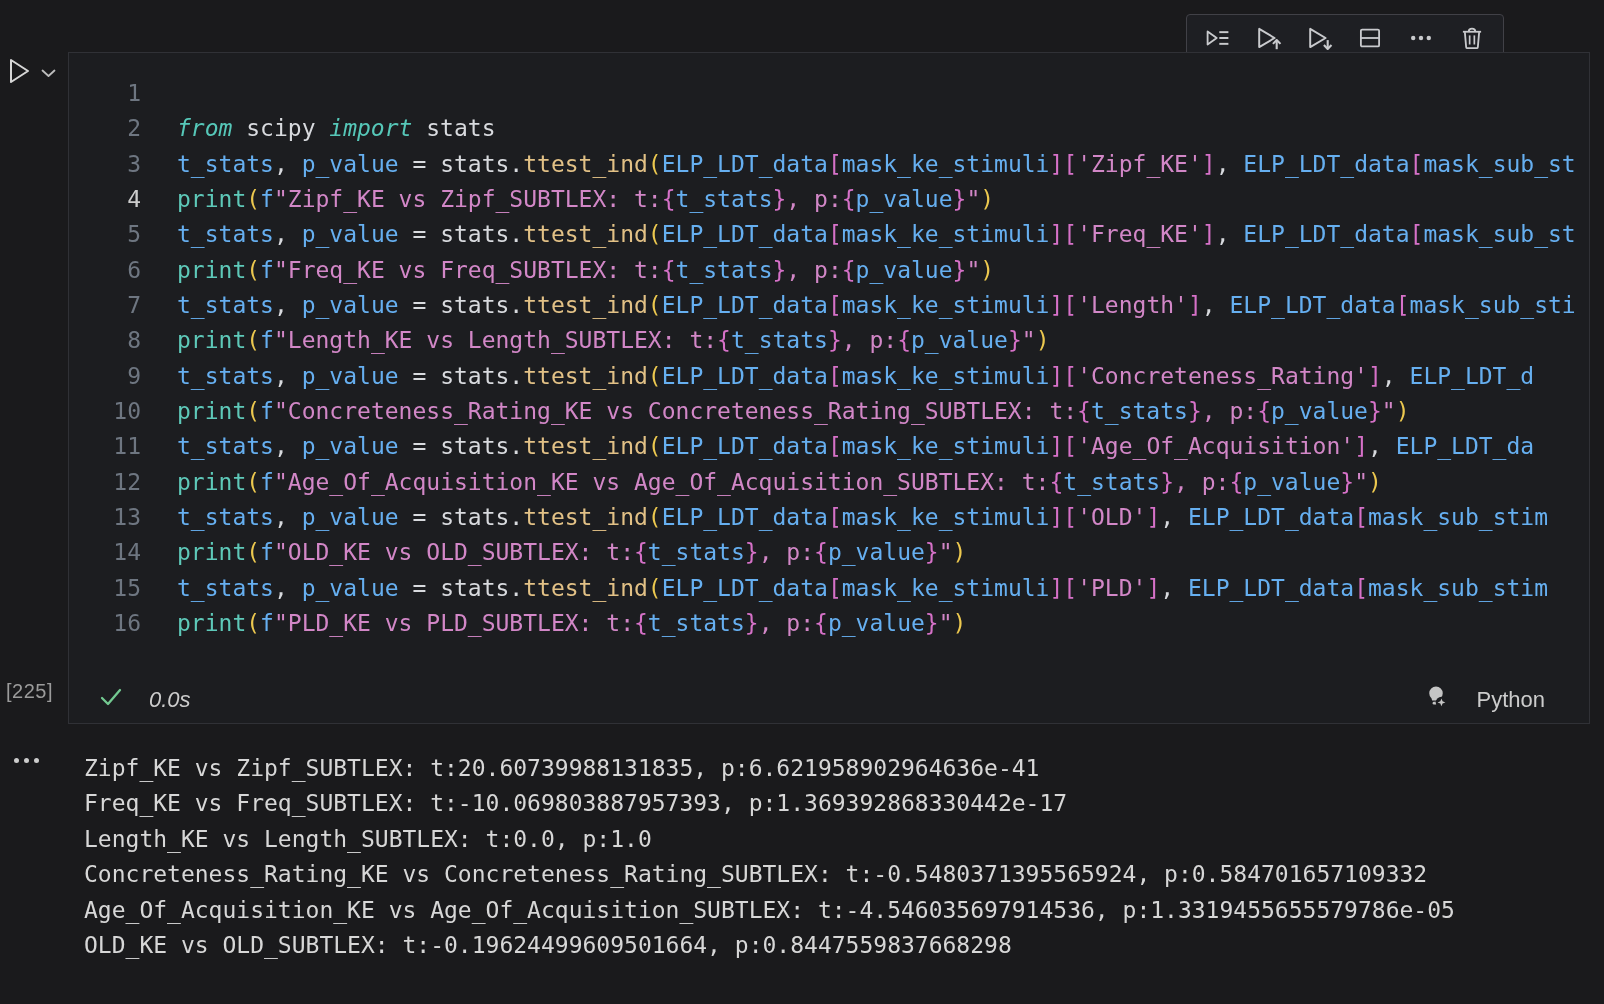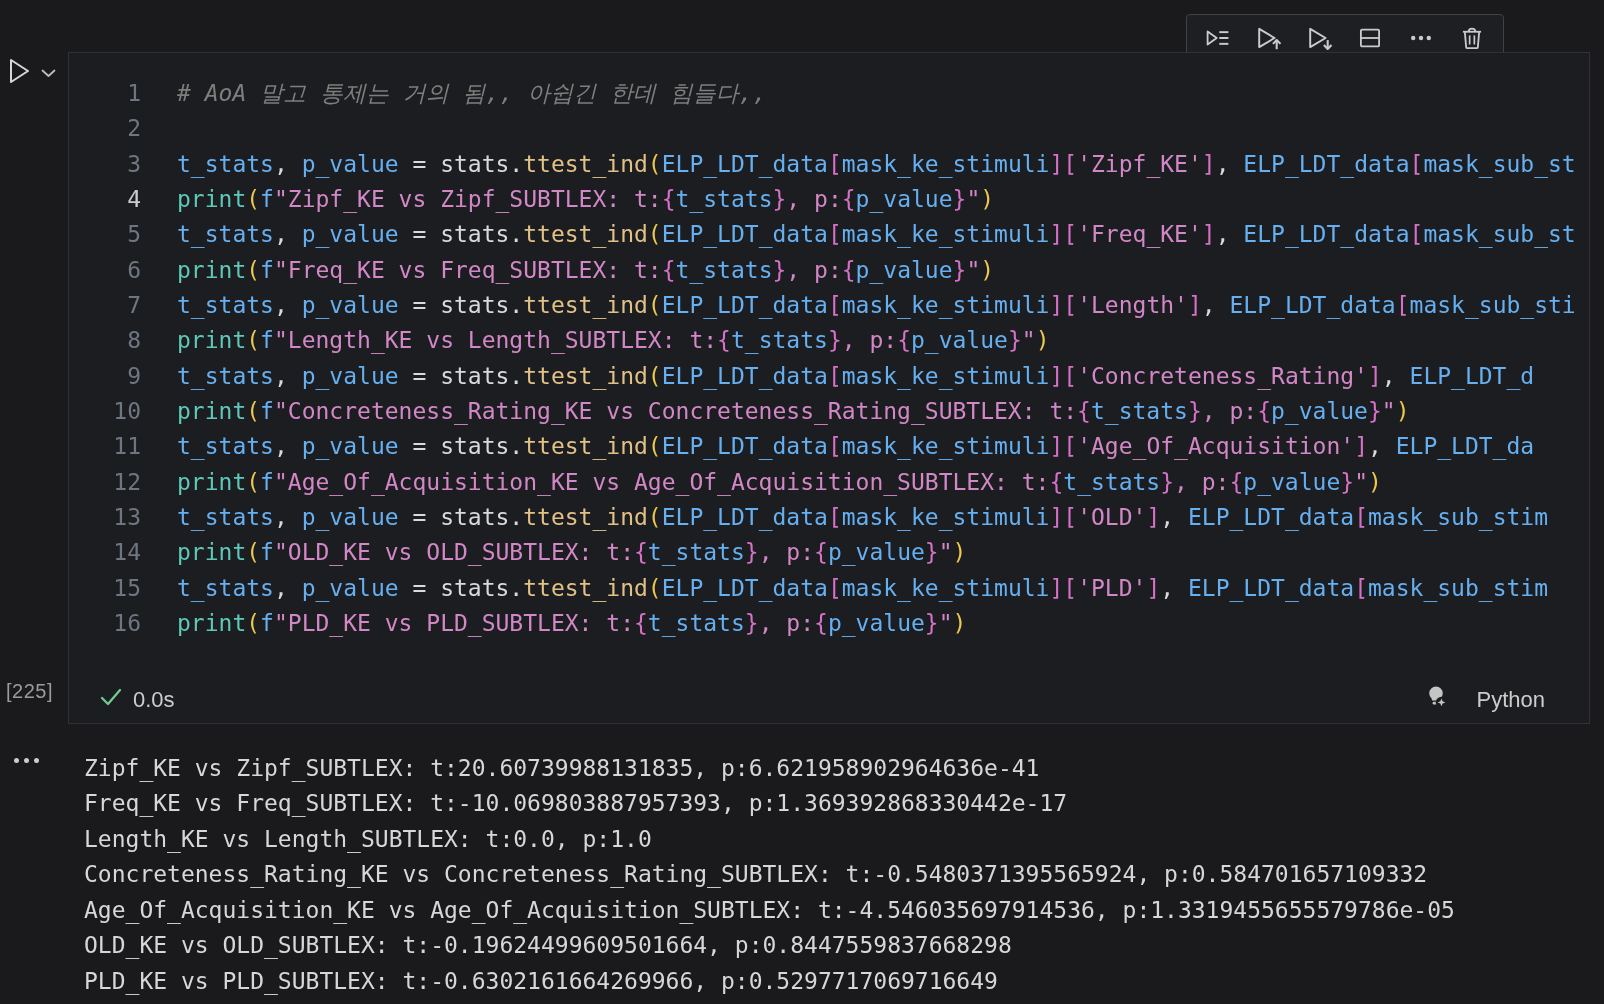--- a/index.html
+++ b/index.html
@@ -32,21 +32,21 @@
   .tk-fb{color:var(--c-builtin);text-align:right;}
   .tk-b1{color:var(--c-bracket1);}
   .tk-b2{color:var(--c-bracket2);}
   .tk-st{color:var(--c-string);}
   
   .cell-status{
     position:absolute;left:0;right:0;bottom:0;height:46px;
     display:flex;align-items:center;padding:0 44px 0 30px;box-sizing:border-box;
     color:var(--c-status);font-size:22px;
   }
-  .cell-status .duration{margin-left:10px;}
+  .cell-status .duration{margin-left:26px;font-style:italic;}
   .cell-status .spacer{flex:1;}
   .cell-status .lang{margin-left:28px;}
   
   .exec-count{position:absolute;left:6px;top:680px;color:var(--c-exec);font-size:20px;letter-spacing:.5px;}
   
   .toolbar{
     position:absolute;left:1186px;top:14px;width:318px;height:48px;
     box-sizing:border-box;border:1px solid var(--border-toolbar);
     background:var(--bg-toolbar);border-radius:4px;
     display:flex;align-items:center;justify-content:space-around;padding:0 6px;
@@ -124,22 +124,22 @@
         <line x1="11.8" y1="8" x2="11.8" y2="15" stroke="#c9cacd" stroke-width="1.3"></line>
       </svg>
   </span>
 </div>
 
 <div class="exec-count">[225]</div>
 
 <div class="cell">
   <div class="code-area">
     <div>
-        <div class="code-line"><span class="gutter">1</span><span class="code-text"><span class="tk-cm"># AoA 말고 통제는 거의 됨,, 아쉽긴 한데 힘들다,,</span></span></div>
-        <div class="code-line"><span class="gutter">2</span></div>
+        <div class="code-line"><span class="gutter">1</span></div>
+        <div class="code-line"><span class="gutter">2</span><span class="code-text"><span class="tk-kw">from</span><span class="tk-pl"> scipy </span><span class="tk-kw">import</span><span class="tk-pl"> stats</span></span></div>
         <div class="code-line"><span class="gutter">3</span><span class="code-text"><span class="tk-id">t_stats</span><span class="tk-pl">, </span><span class="tk-id">p_value</span><span class="tk-pl"> = </span><span class="tk-pl">stats.</span><span class="tk-fn">ttest_ind</span><span class="tk-b1">(</span><span class="tk-id">ELP_LDT_data</span><span class="tk-b2">[</span><span class="tk-id">mask_ke_stimuli</span><span class="tk-b2">]</span><span class="tk-b2">[</span><span class="tk-st">'Zipf_KE'</span><span class="tk-b2">]</span><span class="tk-pl">, </span><span class="tk-id">ELP_LDT_data</span><span class="tk-b2">[</span><span class="tk-id">mask_sub_st</span></span></div>
         <div class="code-line"><span class="gutter active">4</span><span class="code-text"><span class="tk-fb">print</span><span class="tk-b1">(</span><span class="tk-id">f</span><span class="tk-st">"Zipf_KE vs Zipf_SUBTLEX: t:</span><span class="tk-b2">{</span><span class="tk-id">t_stats</span><span class="tk-b2">}</span><span class="tk-st">, p:</span><span class="tk-b2">{</span><span class="tk-id">p_value</span><span class="tk-b2">}</span><span class="tk-st">"</span><span class="tk-b1">)</span></span></div>
         <div class="code-line"><span class="gutter">5</span><span class="code-text"><span class="tk-id">t_stats</span><span class="tk-pl">, </span><span class="tk-id">p_value</span><span class="tk-pl"> = </span><span class="tk-pl">stats.</span><span class="tk-fn">ttest_ind</span><span class="tk-b1">(</span><span class="tk-id">ELP_LDT_data</span><span class="tk-b2">[</span><span class="tk-id">mask_ke_stimuli</span><span class="tk-b2">]</span><span class="tk-b2">[</span><span class="tk-st">'Freq_KE'</span><span class="tk-b2">]</span><span class="tk-pl">, </span><span class="tk-id">ELP_LDT_data</span><span class="tk-b2">[</span><span class="tk-id">mask_sub_st</span></span></div>
         <div class="code-line"><span class="gutter">6</span><span class="code-text"><span class="tk-fb">print</span><span class="tk-b1">(</span><span class="tk-id">f</span><span class="tk-st">"Freq_KE vs Freq_SUBTLEX: t:</span><span class="tk-b2">{</span><span class="tk-id">t_stats</span><span class="tk-b2">}</span><span class="tk-st">, p:</span><span class="tk-b2">{</span><span class="tk-id">p_value</span><span class="tk-b2">}</span><span class="tk-st">"</span><span class="tk-b1">)</span></span></div>
         <div class="code-line"><span class="gutter">7</span><span class="code-text"><span class="tk-id">t_stats</span><span class="tk-pl">, </span><span class="tk-id">p_value</span><span class="tk-pl"> = </span><span class="tk-pl">stats.</span><span class="tk-fn">ttest_ind</span><span class="tk-b1">(</span><span class="tk-id">ELP_LDT_data</span><span class="tk-b2">[</span><span class="tk-id">mask_ke_stimuli</span><span class="tk-b2">]</span><span class="tk-b2">[</span><span class="tk-st">'Length'</span><span class="tk-b2">]</span><span class="tk-pl">, </span><span class="tk-id">ELP_LDT_data</span><span class="tk-b2">[</span><span class="tk-id">mask_sub_sti</span></span></div>
         <div class="code-line"><span class="gutter">8</span><span class="code-text"><span class="tk-fb">print</span><span class="tk-b1">(</span><span class="tk-id">f</span><span class="tk-st">"Length_KE vs Length_SUBTLEX: t:</span><span class="tk-b2">{</span><span class="tk-id">t_stats</span><span class="tk-b2">}</span><span class="tk-st">, p:</span><span class="tk-b2">{</span><span class="tk-id">p_value</span><span class="tk-b2">}</span><span class="tk-st">"</span><span class="tk-b1">)</span></span></div>
         <div class="code-line"><span class="gutter">9</span><span class="code-text"><span class="tk-id">t_stats</span><span class="tk-pl">, </span><span class="tk-id">p_value</span><span class="tk-pl"> = </span><span class="tk-pl">stats.</span><span class="tk-fn">ttest_ind</span><span class="tk-b1">(</span><span class="tk-id">ELP_LDT_data</span><span class="tk-b2">[</span><span class="tk-id">mask_ke_stimuli</span><span class="tk-b2">]</span><span class="tk-b2">[</span><span class="tk-st">'Concreteness_Rating'</span><span class="tk-b2">]</span><span class="tk-pl">, </span><span class="tk-id">ELP_LDT_d</span></span></div>
         <div class="code-line"><span class="gutter">10</span><span class="code-text"><span class="tk-fb">print</span><span class="tk-b1">(</span><span class="tk-id">f</span><span class="tk-st">"Concreteness_Rating_KE vs Concreteness_Rating_SUBTLEX: t:</span><span class="tk-b2">{</span><span class="tk-id">t_stats</span><span class="tk-b2">}</span><span class="tk-st">, p:</span><span class="tk-b2">{</span><span class="tk-id">p_value</span><span class="tk-b2">}</span><span class="tk-st">"</span><span class="tk-b1">)</span></span></div>
         <div class="code-line"><span class="gutter">11</span><span class="code-text"><span class="tk-id">t_stats</span><span class="tk-pl">, </span><span class="tk-id">p_value</span><span class="tk-pl"> = </span><span class="tk-pl">stats.</span><span class="tk-fn">ttest_ind</span><span class="tk-b1">(</span><span class="tk-id">ELP_LDT_data</span><span class="tk-b2">[</span><span class="tk-id">mask_ke_stimuli</span><span class="tk-b2">]</span><span class="tk-b2">[</span><span class="tk-st">'Age_Of_Acquisition'</span><span class="tk-b2">]</span><span class="tk-pl">, </span><span class="tk-id">ELP_LDT_da</span></span></div>
         <div class="code-line"><span class="gutter">12</span><span class="code-text"><span class="tk-fb">print</span><span class="tk-b1">(</span><span class="tk-id">f</span><span class="tk-st">"Age_Of_Acquisition_KE vs Age_Of_Acquisition_SUBTLEX: t:</span><span class="tk-b2">{</span><span class="tk-id">t_stats</span><span class="tk-b2">}</span><span class="tk-st">, p:</span><span class="tk-b2">{</span><span class="tk-id">p_value</span><span class="tk-b2">}</span><span class="tk-st">"</span><span class="tk-b1">)</span></span></div>
@@ -175,15 +175,14 @@
       <i></i>
       <i></i>
     </span>
   <div class="out-lines">
       <div class="out-line">Zipf_KE vs Zipf_SUBTLEX: t:20.60739988131835, p:6.621958902964636e-41</div>
       <div class="out-line">Freq_KE vs Freq_SUBTLEX: t:-10.069803887957393, p:1.369392868330442e-17</div>
       <div class="out-line">Length_KE vs Length_SUBTLEX: t:0.0, p:1.0</div>
       <div class="out-line">Concreteness_Rating_KE vs Concreteness_Rating_SUBTLEX: t:-0.5480371395565924, p:0.584701657109332</div>
       <div class="out-line">Age_Of_Acquisition_KE vs Age_Of_Acquisition_SUBTLEX: t:-4.546035697914536, p:1.3319455655579786e-05</div>
       <div class="out-line">OLD_KE vs OLD_SUBTLEX: t:-0.19624499609501664, p:0.8447559837668298</div>
-      <div class="out-line">PLD_KE vs PLD_SUBTLEX: t:-0.6302161664269966, p:0.5297717069716649</div>
     </div>
 </div>
 
 </body></html>

